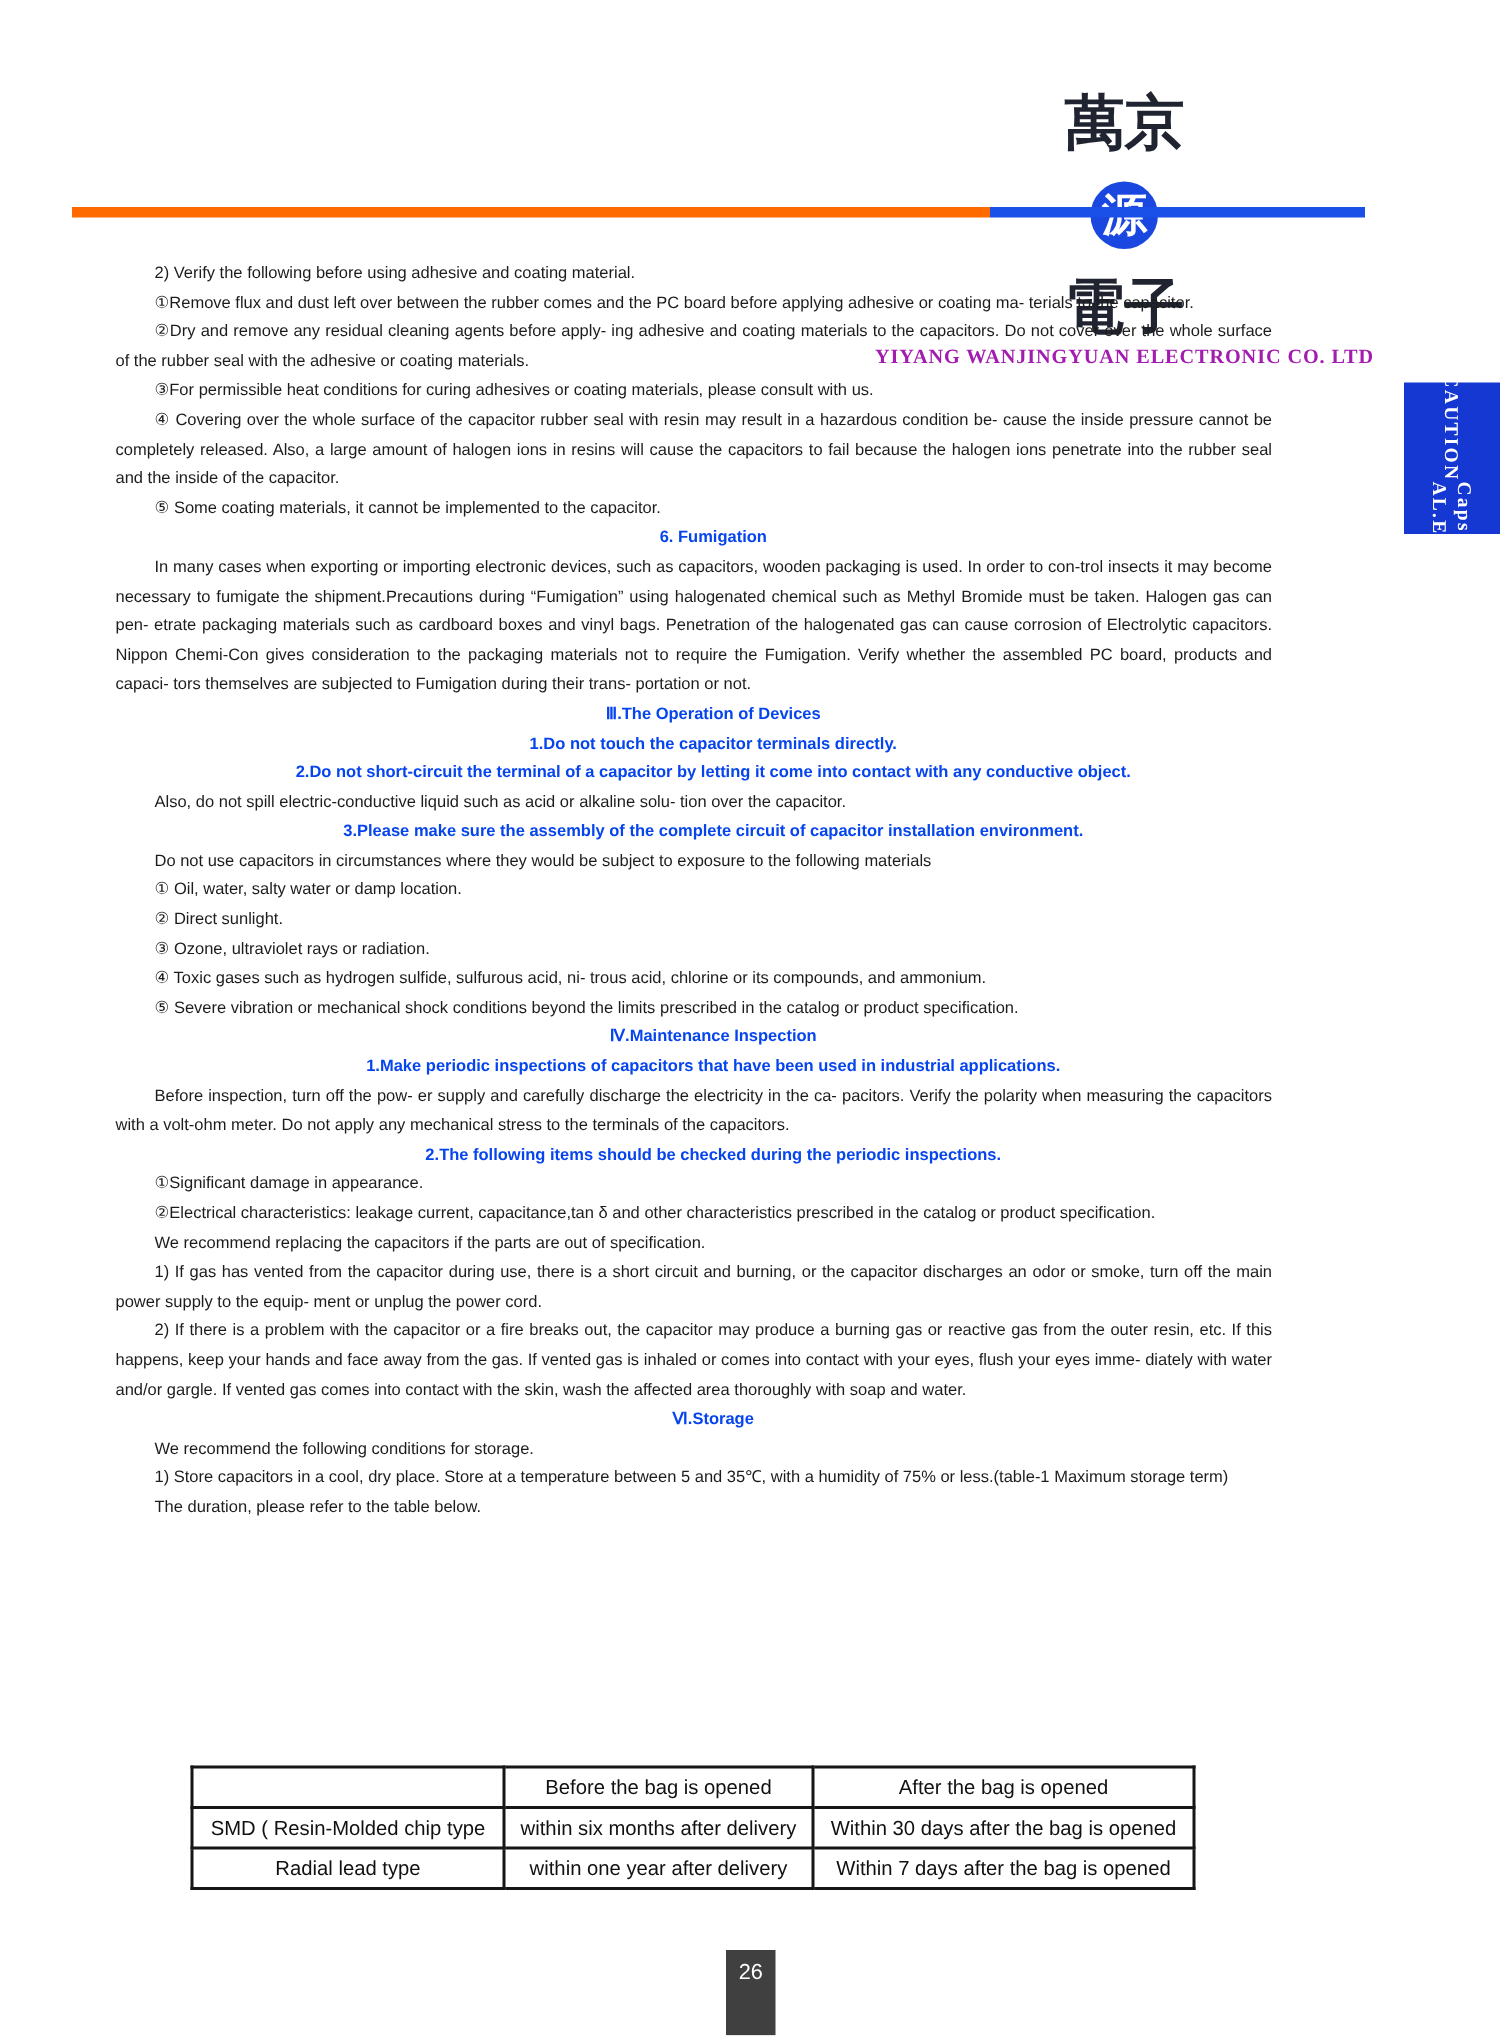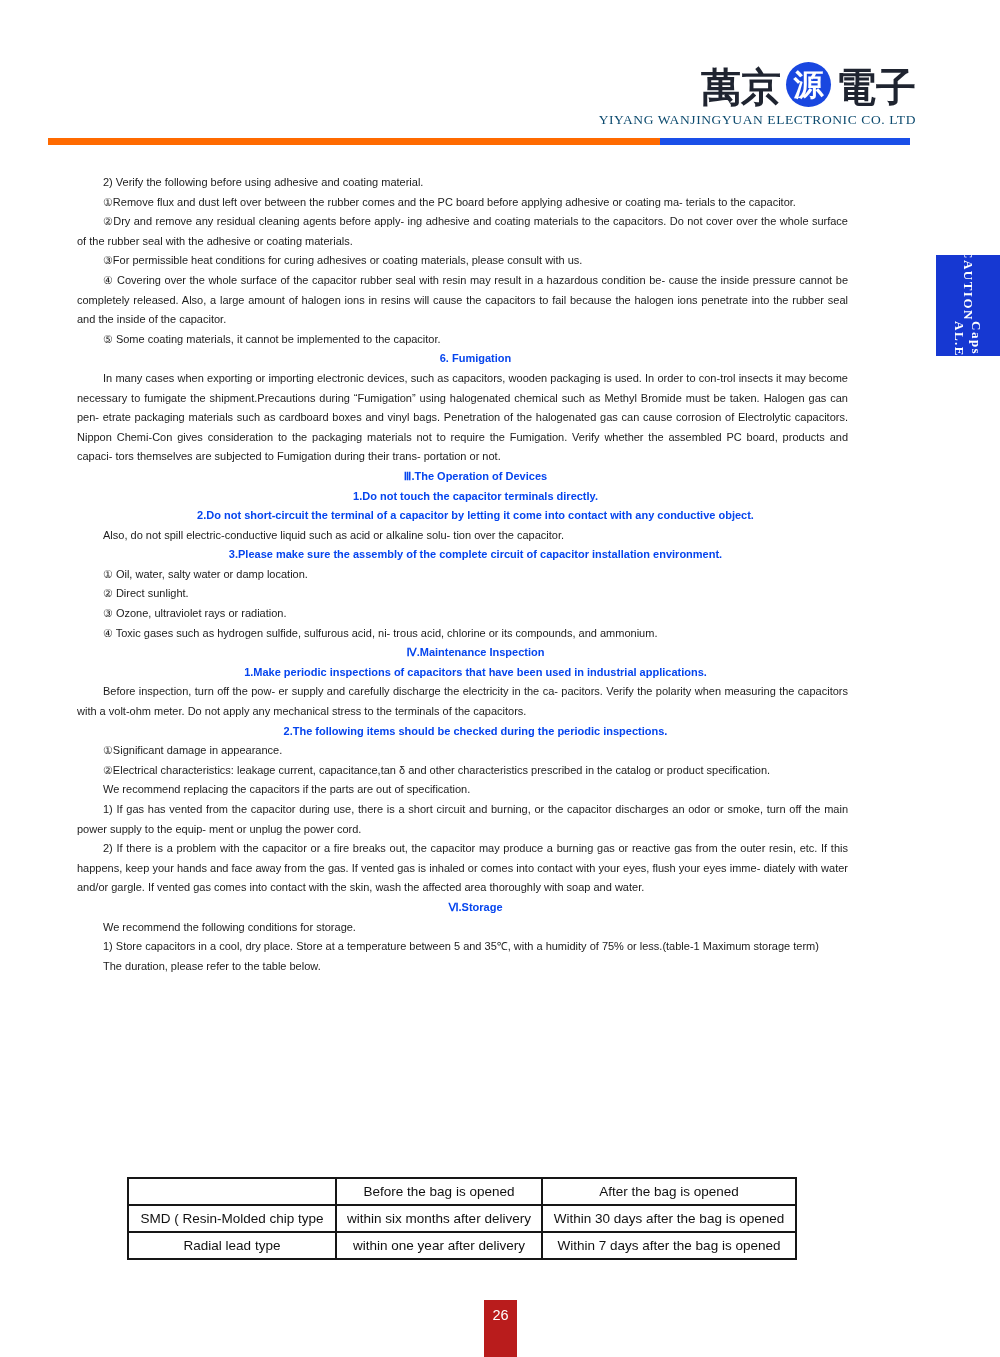--- a/index.html
+++ b/index.html
@@ -15,48 +15,49 @@
 
   
   .header {
     position: absolute;
     top: 62px;
     right: 84px;
     text-align: center;
   }
   .logo-line {
     display: flex;
-    align-items: flex-end;
+    align-items: center;
     justify-content: flex-end;
-    gap: 5px;
+    gap: 19px;
     font-weight: bold;
     font-size: 40px;
     line-height: 1;
     color: #1f2430;
     font-family: "Liberation Sans", sans-serif;
+    flex-direction: column;
   }
   .logo-circle {
     width: 45px;
     height: 45px;
     border-radius: 50%;
     background: #1947e0;
     color: #ffffff;
     display: inline-flex;
     align-items: center;
     justify-content: center;
     font-size: 30px;
     font-weight: bold;
   }
   .company-name {
     margin-top: 5px;
     font-family: "Liberation Serif", serif;
-    font-weight: normal;
+    font-weight: bold;
     font-size: 13.5px;
     letter-spacing: 0.6px;
-    color: #0c4a6e;
+    color: #a21caf;
     white-space: nowrap;
   }
 
   
   .rule {
     position: absolute;
     top: 138px;
     left: 48px;
     height: 7px;
     display: flex;
@@ -130,21 +131,21 @@
   .storage-table col.c2 { width: 206px; }
   .storage-table col.c3 { width: 254px; }
 
   
   .page-num {
     position: absolute;
     left: 484px;
     top: 1300px;
     width: 33px;
     height: 57px;
-    background: #b91c1c;
+    background: #404040;
     color: #ffffff;
     text-align: center;
     font-size: 14.5px;
     box-sizing: border-box;
     padding-top: 7px;
   }
 </style>
 </head>
 <body>
 
@@ -176,24 +177,26 @@
       <p class="blk body">③For permissible heat conditions for curing adhesives or coating materials, please consult with us.</p>
       <p class="blk body">④ Covering over the whole surface of the capacitor rubber seal with resin may result in a hazardous condition be- cause the inside pressure cannot be completely released. Also, a large amount of halogen ions in resins will cause the capacitors to fail because the halogen ions penetrate into the rubber seal and the inside of the capacitor.</p>
       <p class="blk body">⑤ Some coating materials, it cannot be implemented to the capacitor.</p>
       <p class="blk heading">6. Fumigation</p>
       <p class="blk body">In many cases when exporting or importing electronic devices, such as capacitors, wooden packaging is used. In order to con-trol insects it may become necessary to fumigate the shipment.Precautions during  “Fumigation”  using halogenated chemical such as Methyl Bromide must be taken. Halogen gas can pen- etrate packaging materials such as cardboard boxes and vinyl bags. Penetration of the halogenated gas can cause corrosion of Electrolytic capacitors.  Nippon Chemi-Con gives consideration to the packaging materials not to require the Fumigation. Verify whether the assembled PC board, products and capaci- tors themselves are subjected to Fumigation during their trans- portation or not.</p>
       <p class="blk heading">Ⅲ.The Operation of Devices</p>
       <p class="blk heading">1.Do not touch the capacitor terminals directly.</p>
       <p class="blk heading">2.Do not short-circuit the terminal of a capacitor by letting it come into contact with any conductive object.</p>
       <p class="blk body">Also, do not spill electric-conductive liquid such as acid or alkaline solu- tion over the capacitor.</p>
       <p class="blk heading">3.Please make sure the assembly of the complete circuit of capacitor installation environment.</p>
+      <p class="blk body">Do not use capacitors in circumstances where they would be subject to exposure to the following materials</p>
       <p class="blk body">① Oil, water, salty water or damp location.</p>
       <p class="blk body">② Direct sunlight.</p>
       <p class="blk body">③ Ozone, ultraviolet rays or radiation.</p>
       <p class="blk body">④ Toxic gases such as hydrogen sulfide, sulfurous acid, ni- trous acid, chlorine or its compounds, and ammonium.</p>
+      <p class="blk body">⑤ Severe vibration or mechanical shock conditions beyond the limits prescribed in the catalog or product specification.</p>
       <p class="blk heading">Ⅳ.Maintenance Inspection</p>
       <p class="blk heading">1.Make periodic inspections of capacitors that have been used in industrial applications.</p>
       <p class="blk body">Before inspection, turn off the pow- er supply and carefully discharge the electricity in the ca- pacitors. Verify the polarity when measuring the capacitors with a volt-ohm meter. Do not apply any mechanical stress to the terminals of the capacitors.</p>
       <p class="blk heading">2.The following items should be checked during the periodic inspections.</p>
       <p class="blk body">①Significant damage in appearance.</p>
       <p class="blk body">②Electrical characteristics: leakage current, capacitance,tan δ  and other characteristics prescribed in the catalog or product specification.</p>
       <p class="blk body">We recommend replacing the capacitors if the parts are out of specification.</p>
       <p class="blk body">1) If gas has vented from the capacitor during use, there is a short circuit and burning, or the capacitor discharges an odor or smoke, turn off the main power supply to the equip- ment or unplug the power cord.</p>
       <p class="blk body">2) If there is a problem with the capacitor or a fire breaks out, the capacitor may produce a burning gas or reactive gas from the outer resin, etc. If this happens, keep your hands and face away from the gas. If vented gas is inhaled or comes into contact with your eyes, flush your eyes imme- diately with water and/or gargle. If vented gas comes into contact with the skin, wash the affected area thoroughly with soap and water.</p>
       <p class="blk heading">Ⅵ.Storage</p>

